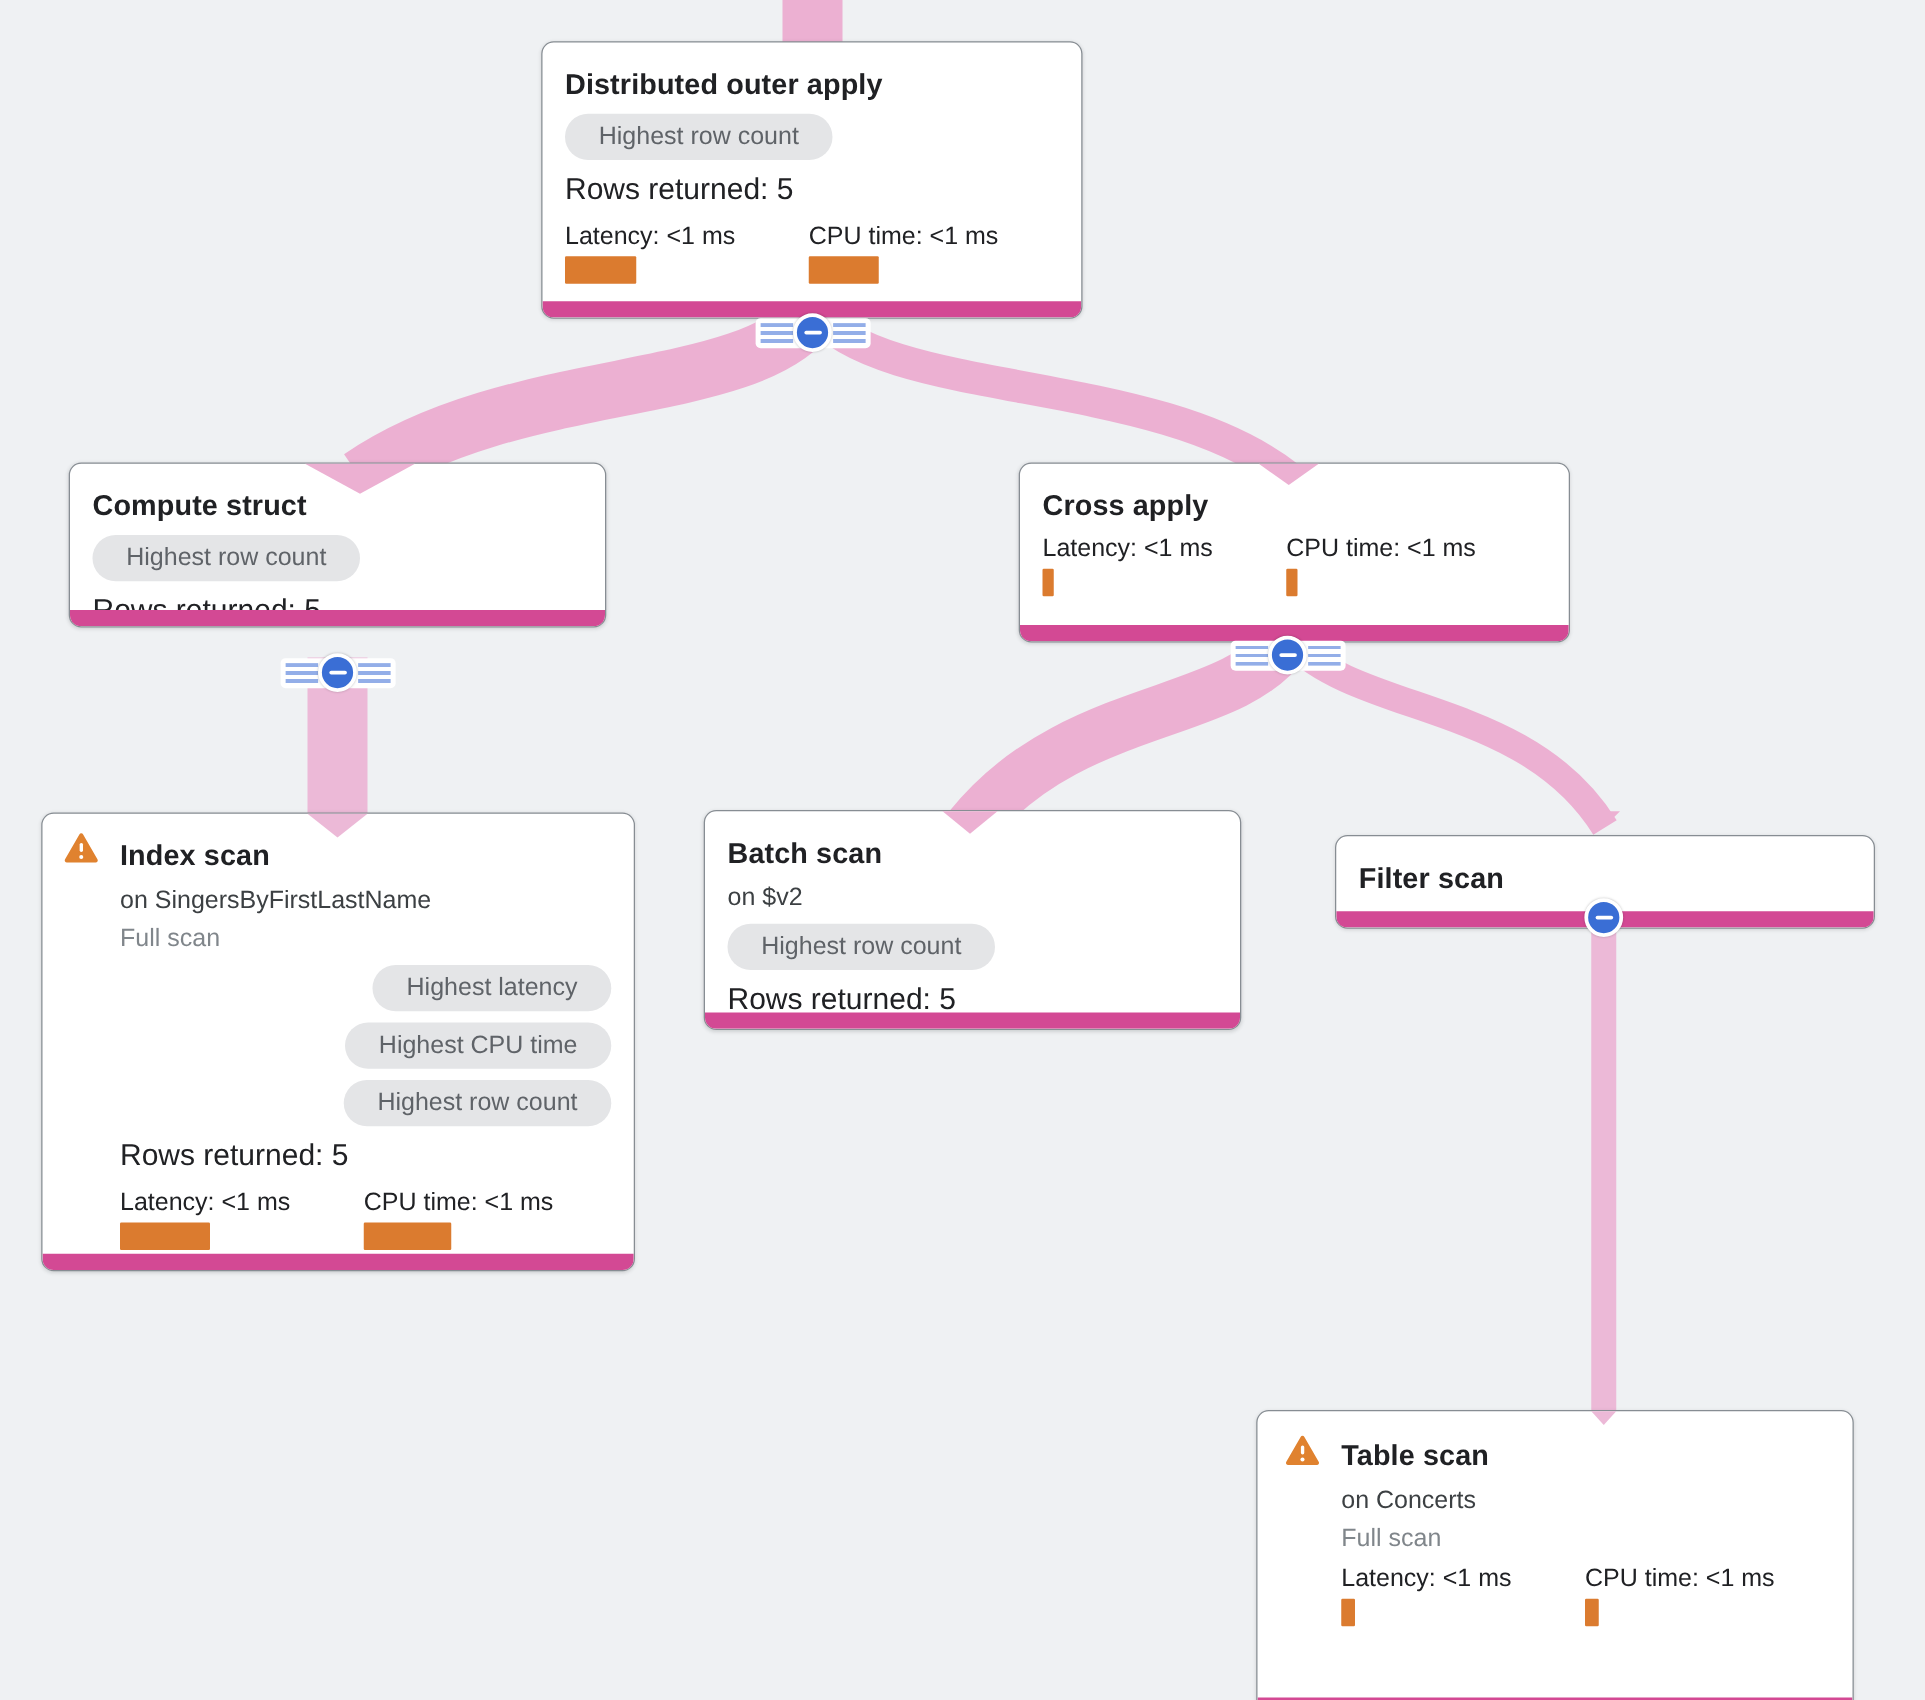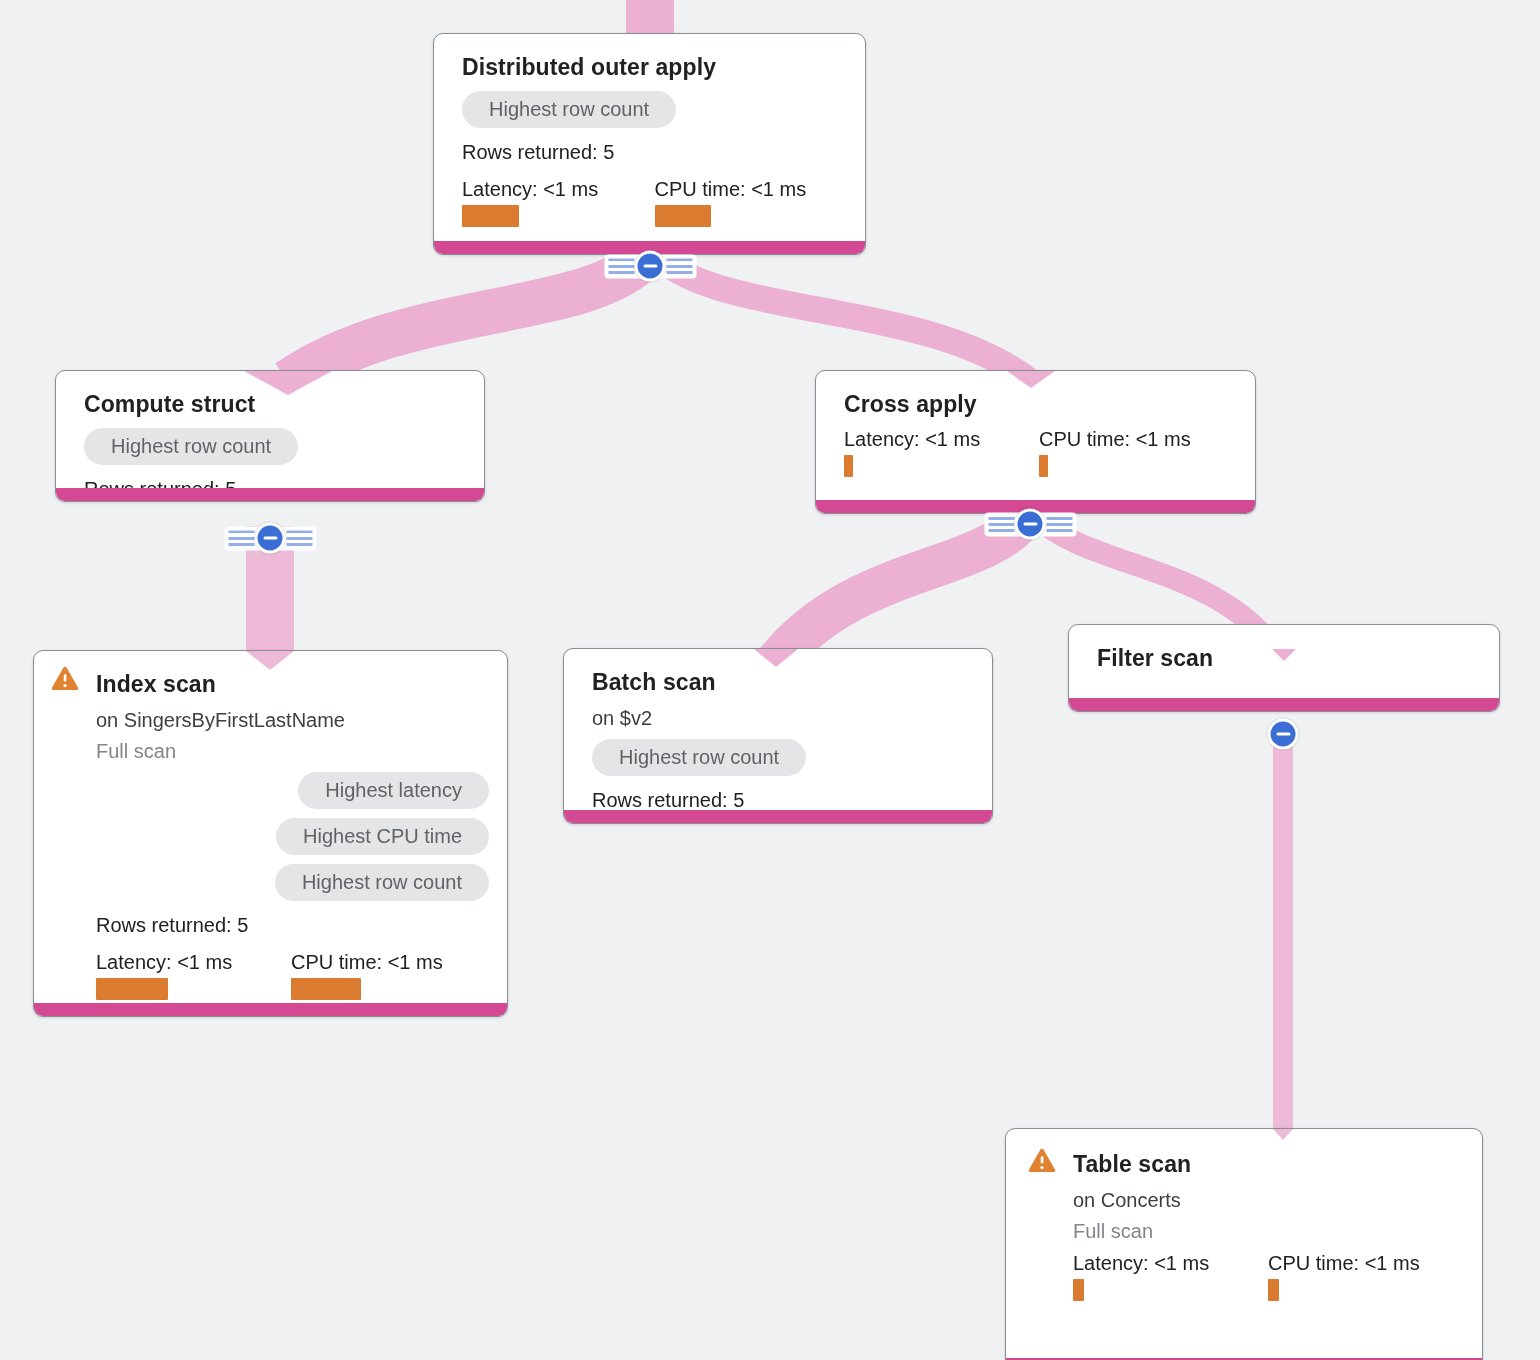--- a/index.html
+++ b/index.html
@@ -15,36 +15,36 @@
   .card{
     position:absolute;z-index:2;background:#fff;
     border:1px solid #878d93;border-radius:10px;
     box-shadow:0 1px 3px rgba(60,64,67,.18);
     box-sizing:border-box;overflow:hidden;
   }
   .foot{
     position:absolute;left:0;right:0;bottom:0;height:13px;
     background:#d34994;
   }
-  .body{position:relative;padding:18px 18px 0 28px;}
+  .body{position:relative;padding:18px 18px 0 18px;}
   .body.gutter{padding-left:62px;}
   .gutter-icon{position:absolute;left:17px;top:15px;width:28px;height:26px;}
   .title{
     font-size:23px;line-height:30px;font-weight:600;color:#202124;
     letter-spacing:.1px;
   }
   .sub{font-size:20px;line-height:24px;color:#3c4043;margin-top:9px;}
   .muted{font-size:20px;line-height:24px;color:#80868b;margin-top:7px;}
   .pill{
     display:inline-block;background:#e4e5e7;color:#5f6368;
     border-radius:19px;font-size:20px;line-height:37px;height:37px;
     padding:0 27px;margin-top:9px;white-space:nowrap;
   }
   .pill-col{display:flex;flex-direction:column;align-items:flex-end;}
-  .rows{font-size:20px;line-height:24px;color:#202124;margin-top:12px;}
+  .rows{font-size:24px;line-height:24px;color:#202124;margin-top:12px;}
   .metrics{display:flex;margin-top:13px;}
   .metric{width:195px;}
   .metric .mlabel{font-size:20px;line-height:24px;color:#202124;white-space:nowrap;}
   .bar{height:22px;background:#db7b2f;margin-top:4px;border-radius:1px;}
 
   .collapse{
     position:absolute;z-index:4;transform:translate(-50%,-50%);
     display:flex;align-items:center;justify-content:center;cursor:pointer;
   }
   .collapse .backing{
@@ -158,21 +158,21 @@
 <div class="card" style="left:563px;top:648px;width:430px;height:176px">
   <div class="body">
     <div class="title">Batch scan</div>
     <div class="sub">on $v2</div>
     <span class="pill">Highest row count</span>
     <div class="rows">Rows returned: 5</div>
   </div>
   <div class="foot"></div>
 </div>
 
-<div class="card" style="left:1068px;top:624px;width:432px;height:88px">
+<div class="card" style="left:1068px;top:668px;width:432px;height:75px">
   <div class="body">
     <div class="title">Filter scan</div>
   </div>
   <div class="foot"></div>
 </div>
 
 <div class="card" style="left:1005px;top:1128px;width:478px;height:244px">
   <div class="body gutter" style="padding-left:67px;padding-top:20px;">
     <span class="gutter-icon" style="left:22px;top:19px;">
       <svg viewBox="0 0 24 22" width="28" height="26">

